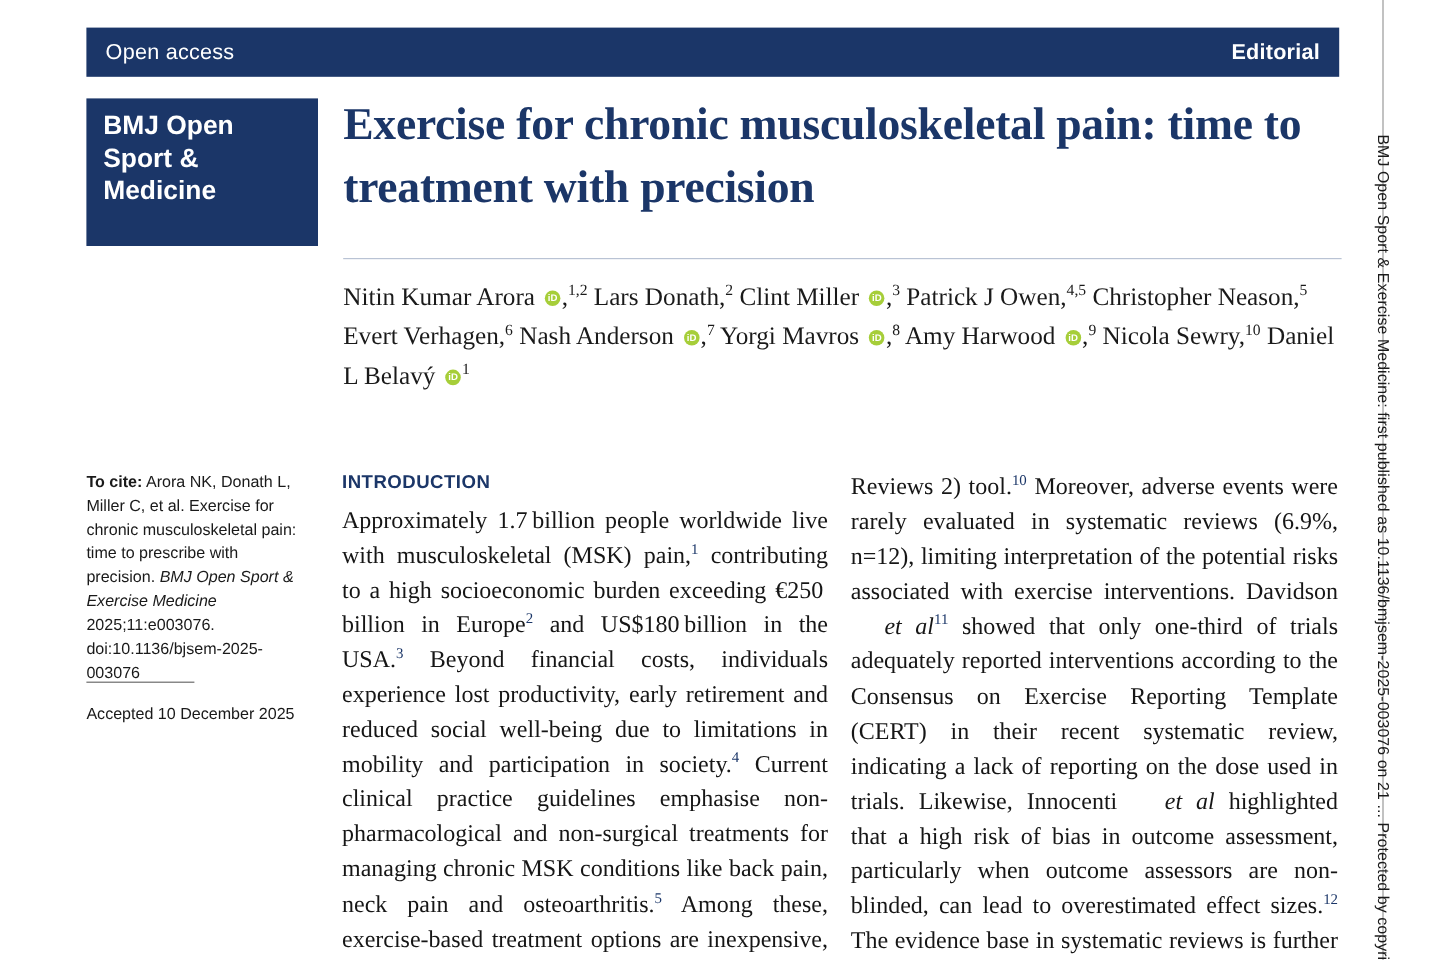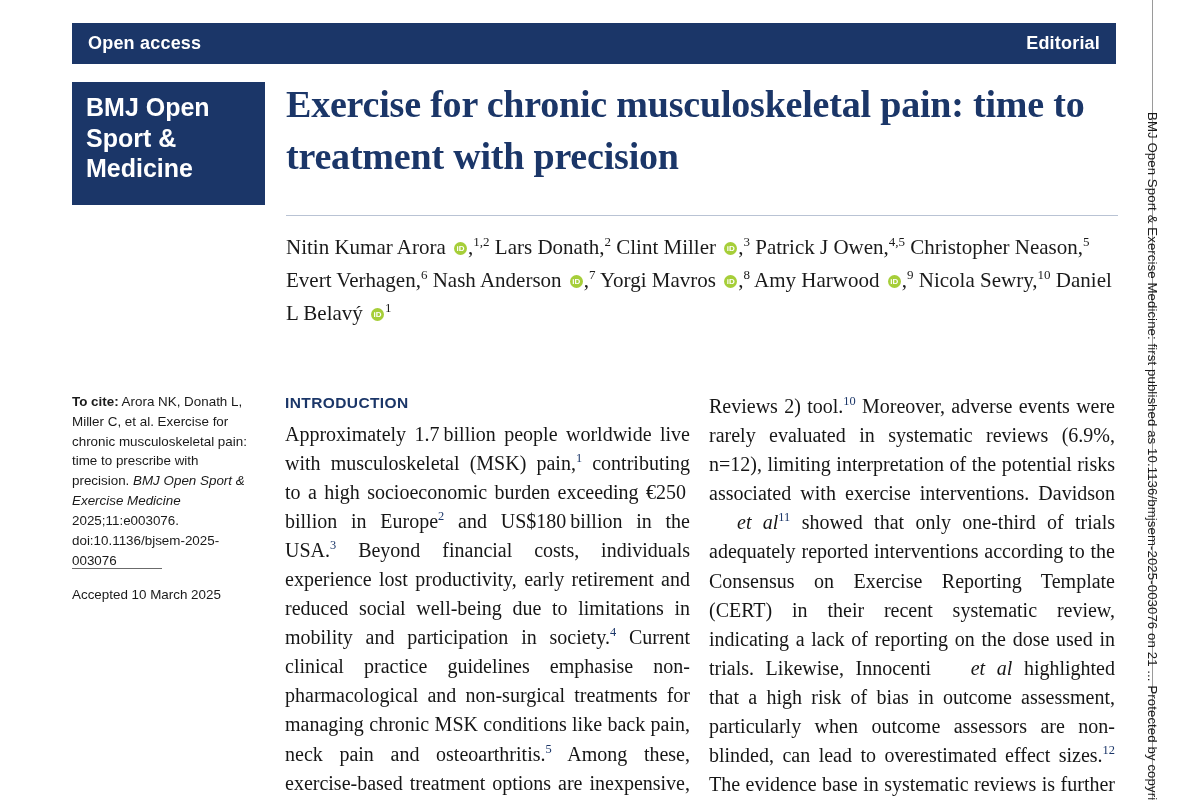--- a/index.html
+++ b/index.html
@@ -33,21 +33,21 @@
     background: #1b3668;
     color: #ffffff;
     display: flex;
     align-items: center;
     justify-content: space-between;
     padding: 0 16px;
     box-sizing: border-box;
   }
   .topbar .left {
     font-family: "Liberation Sans", sans-serif;
-    font-weight: bold;
+    font-weight: normal;
     font-size: 18px;
     letter-spacing: 0.2px;
   }
   .topbar .right {
     font-family: "Liberation Sans", sans-serif;
     font-weight: bold;
     font-size: 18px;
     letter-spacing: 0.2px;
   }
 
@@ -57,21 +57,21 @@
     left: 72px;
     top: 82px;
     width: 193px;
     height: 123px;
     background: #1b3668;
     color: #ffffff;
     box-sizing: border-box;
     padding: 10px 12px 8px 14px;
     font-family: "Liberation Sans", sans-serif;
     font-weight: bold;
-    font-size: 25px;
+    font-size: 22px;
     line-height: 1.22;
   }
 
   
   .title {
     position: absolute;
     left: 286px;
     top: 78px;
     width: 832px;
     color: #1b3668;
@@ -240,21 +240,21 @@
     <div>Medicine</div>
   </div>
 
   <div class="title">Exercise for chronic musculoskeletal pain: time to treatment with precision</div>
   <div class="title-rule"></div>
 
   <div class="authors">Nitin Kumar Arora <span class="orcid"></span>,<sup>1,2</sup> Lars Donath,<sup>2</sup> Clint Miller <span class="orcid"></span>,<sup>3</sup> Patrick J Owen,<sup>4,5</sup> Christopher Neason,<sup>5</sup> Evert Verhagen,<sup>6</sup> Nash Anderson <span class="orcid"></span>,<sup>7</sup> Yorgi Mavros <span class="orcid"></span>,<sup>8</sup> Amy Harwood <span class="orcid"></span>,<sup>9</sup> Nicola Sewry,<sup>10</sup> Daniel L Belavý <span class="orcid"></span><sup>1</sup></div>
 
   <div class="cite-col"><b>To cite:</b> Arora NK, Donath L, Miller C, et al. Exercise for chronic musculoskeletal pain: time to prescribe with precision. <i>BMJ Open Sport &amp; Exercise Medicine</i> 2025;11:e003076. doi:10.1136/bjsem-2025-003076</div>
   <div class="cite-rule"></div>
-  <div class="accepted">Accepted 10 March 2025</div>
+  <div class="accepted">Accepted 10 December 2025</div>
 
   <div class="col col-1">
     <div class="section-head">INTRODUCTION</div>
     <p>Approximately 1.7 billion people worldwide live with musculoskeletal (MSK) pain,<sup>1</sup> contributing to a high socioeconomic burden exceeding €250 billion in Europe<sup>2</sup> and US$180 billion in the USA.<sup>3</sup> Beyond financial costs, individuals experience lost productivity, early retirement and reduced social well-being due to limitations in mobility and participation in society.<sup>4</sup> Current clinical practice guidelines emphasise non-pharmacological and non-surgical treatments for managing chronic MSK conditions like back pain, neck pain and osteoarthritis.<sup>5</sup> Among these, exercise-based treatment options are inexpensive, easily accessible and induce small-to-moderate yet clinically</p>
   </div>
 
   <div class="col col-2">
     <p>Reviews 2) tool.<sup>10</sup> Moreover, adverse events were rarely evaluated in systematic reviews (6.9%, n=12), limiting interpretation of the potential risks associated with exercise interventions. Davidson <i>et al</i><sup>11</sup> showed that only one-third of trials adequately reported interventions according to the Consensus on Exercise Reporting Template (CERT) in their recent systematic review, indicating a lack of reporting on the dose used in trials. Likewise, Innocenti <i>et al</i> highlighted that a high risk of bias in outcome assessment, particularly when outcome assessors are non-blinded, can lead to overestimated effect sizes.<sup>12</sup> The evidence base in systematic reviews is further distorted by the under-reporting of studies with non-significant results (file drawer effect</p>
   </div>
 

